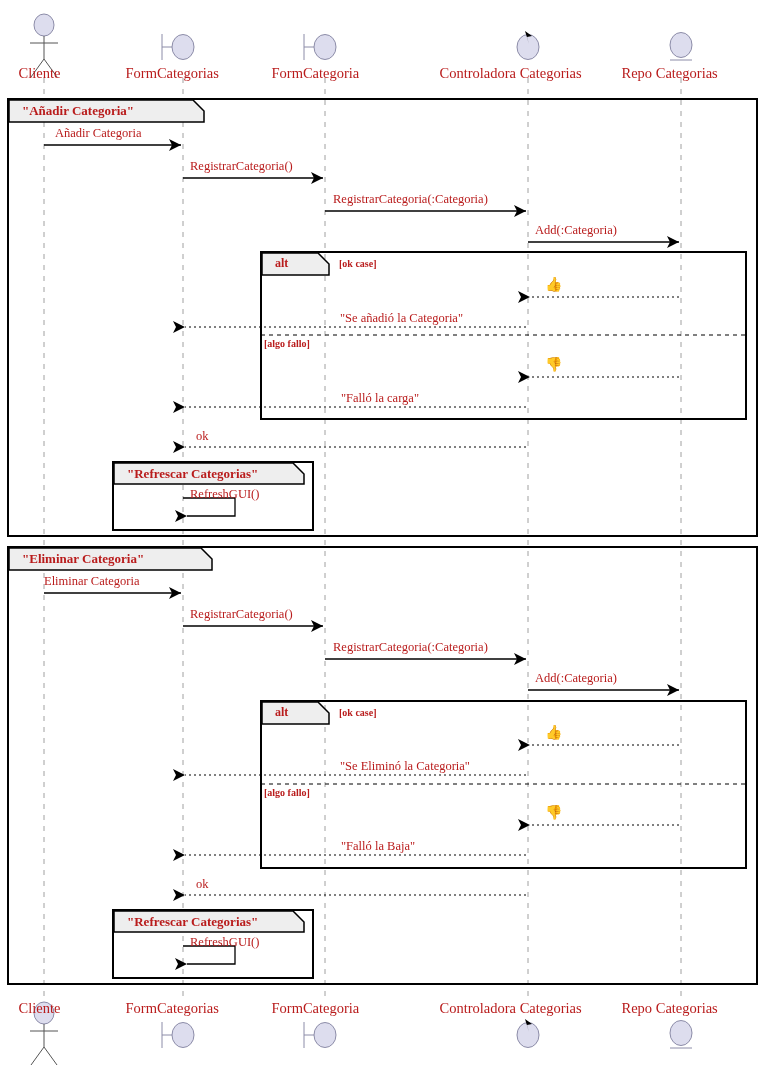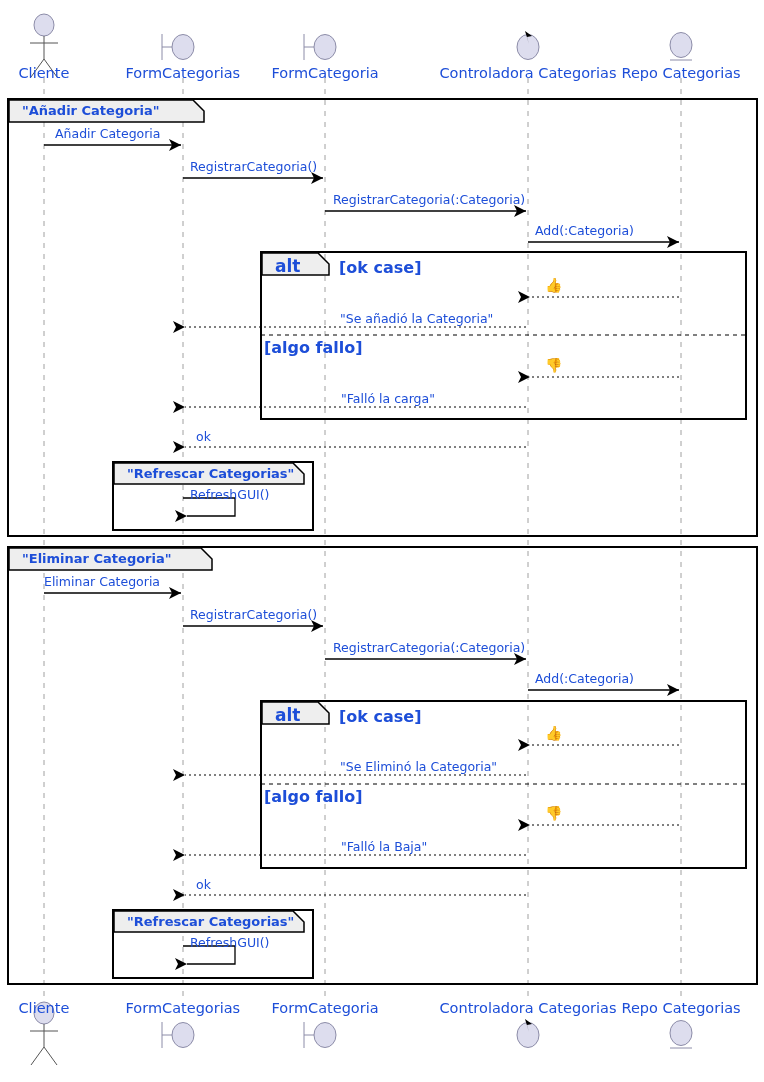--- a/index.html
+++ b/index.html
@@ -1,25 +1,25 @@
 <!DOCTYPE html>
 <html><head>
 <meta charset="utf-8">
 <title>UML Sequence Diagram</title>
 <style>
   html,body{margin:0;padding:0;background:#ffffff;}
   body{font-family:"DejaVu Sans","Liberation Sans",sans-serif;}
   #diagram{position:relative;width:764px;height:1082px;overflow:hidden;background:#fff;}
   #svgroot{position:absolute;left:0;top:0;width:764px;height:1082px;}
-  .lbl{position:absolute;white-space:nowrap;font-size:13px;color:#1d4ed8;}
+  .lbl{position:absolute;white-space:nowrap;font-size:13px;color:#b91c1c;font-family:Liberation Serif, serif;}
   .plabel{font-size:14.5px;}
   .msg{font-size:12.5px;text-align:right;}
   .frag-title{font-size:13px;font-weight:bold;}
-  .alt-kw{font-size:17px;font-weight:bold;}
-  .guard{font-size:16px;font-weight:bold;}
+  .alt-kw{font-size:12px;font-weight:bold;}
+  .guard{font-size:10px;font-weight:bold;}
   .hand{font-size:14px;line-height:1;}
 </style>
 </head>
 <body>
 
 <div id="diagram">
   <svg id="svgroot" xmlns="http://www.w3.org/2000/svg">
       <defs>
         <marker id="arrR" markerWidth="14" markerHeight="12" refX="13" refY="6" orient="auto" markerUnits="userSpaceOnUse">
           <path d="M1,0 L13,6 L1,12 L4,6 Z" fill="#000"></path>

